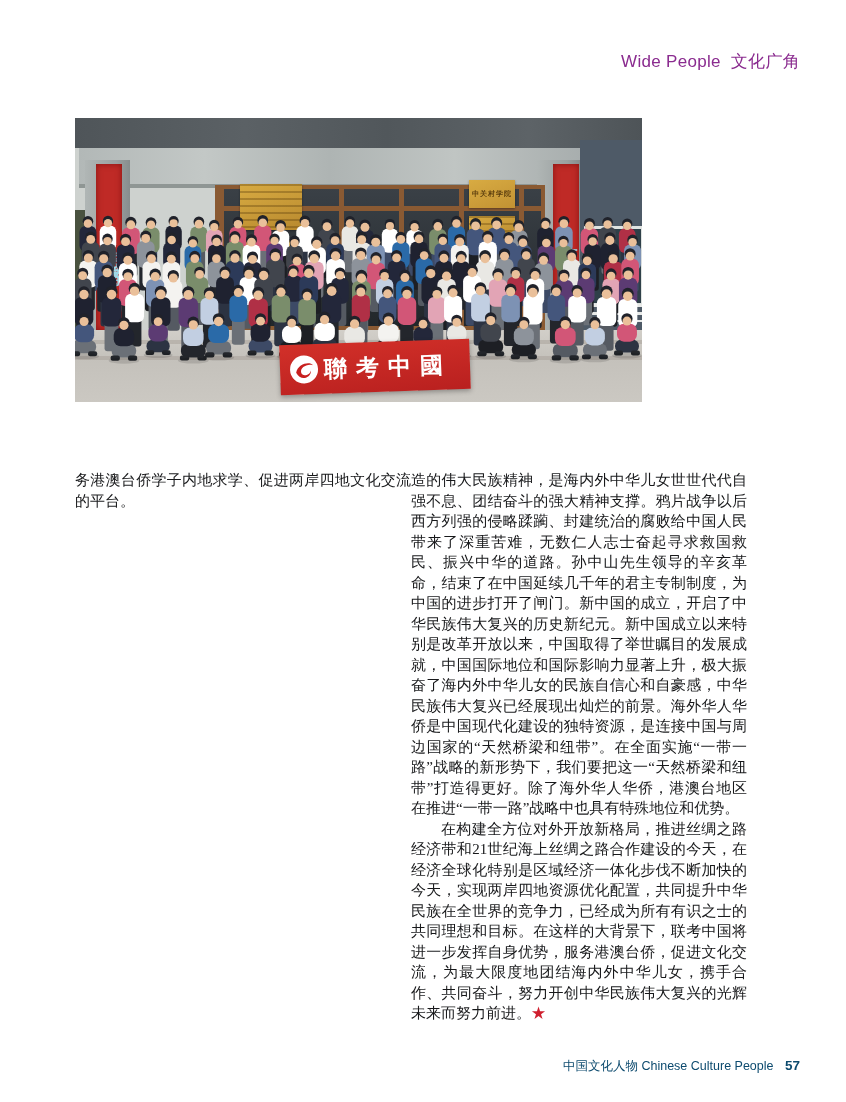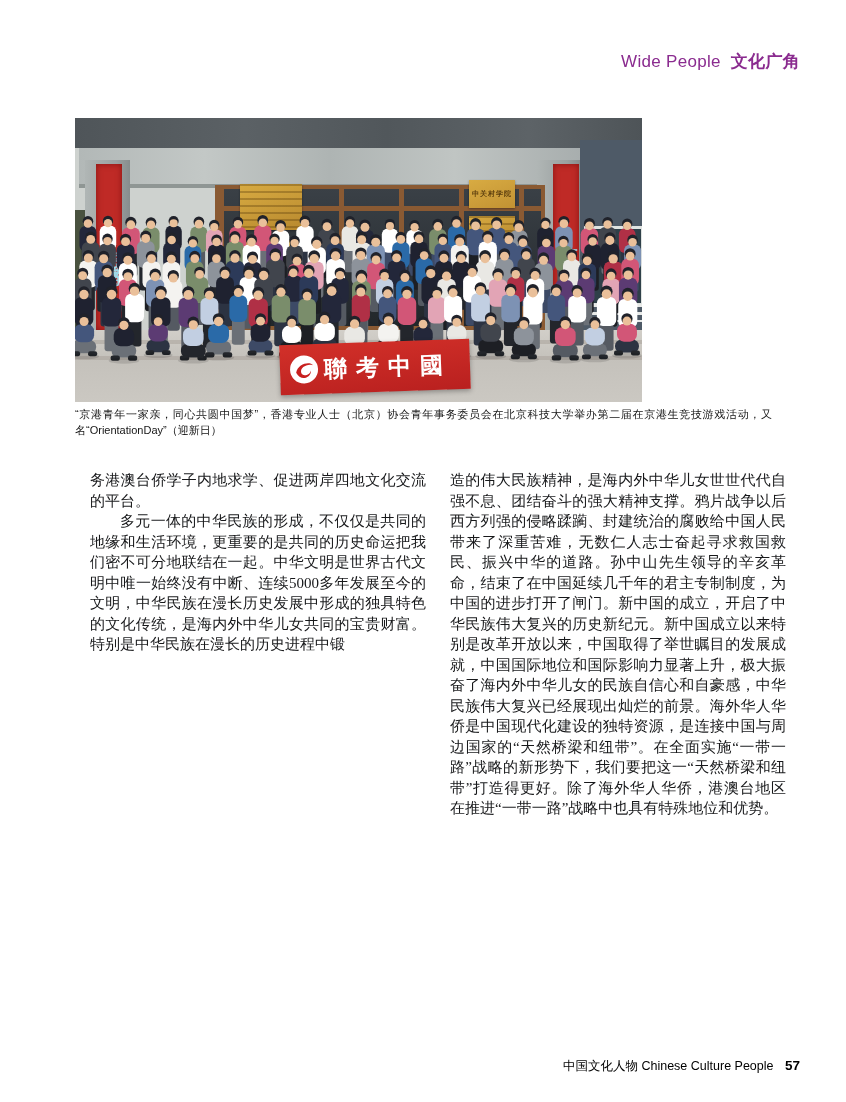--- a/index.html
+++ b/index.html
@@ -2,21 +2,21 @@
 <html style="--c-header_purple: #8a2b8f; --c-banner_red: #d23029; --c-couplet_red: #bf2a26; --c-couplet_text: #9fd9e8; --c-plaque_gold: #d8ab42; --c-star_red: #cf1f2e;"><head>
 <meta charset="utf-8">
 <style>
   html,body{margin:0;padding:0;background:#ffffff;}
   .page{position:relative;width:846px;height:1102px;background:#fff;overflow:hidden;
         font-family:"Liberation Sans", sans-serif;}
 
   
   .header{position:absolute;top:50px;right:46px;color:var(--c-header_purple,#8a2b8f);
           font-size:17px;letter-spacing:.3px;}
-  .header .hdr-zh{margin-left:10px;font-weight:bold;}
+  .header .hdr-zh{margin-left:10px;font-weight:normal;}
 
   
   .photo{position:absolute;left:75px;top:118px;width:567px;height:284px;overflow:hidden;
          background:#ced2cf;}
   .photo *{position:absolute;}
   .roof-dark{left:0;top:0;width:567px;height:30px;
       background:linear-gradient(90deg,#4f5559,#5b6165 30%,#51575b 55%,#5d6367 80%,#4e5458);}
   .canopy{left:4px;top:30px;width:501px;height:36px;
       background:linear-gradient(90deg,#b2b8b7,#c3c8c6 25%,#aeb4b3 50%,#c0c5c3 75%,#a8aeae);
       border-bottom:4px solid #8f9694;}
@@ -68,29 +68,29 @@
   .front-banner *{position:static;}
   .banner-logo{width:30px;height:30px;margin:0 5px 0 9px;flex:0 0 auto;}
   .banner-text{color:#fff;font-weight:bold;font-size:23px;letter-spacing:9px;
       white-space:nowrap;font-family:"Liberation Serif", serif;}
 
   
   .caption{position:absolute;left:75px;top:406px;width:697px;margin:0;
       font-size:11px;line-height:16px;color:#151515;text-align:justify;}
 
   
-  .article{position:absolute;left:75px;top:470px;width:697px;display:flex;gap:24px;
-      font-family:"Liberation Serif","DejaVu Serif",serif;margin-left:15px;}
+  .article{position:absolute;left:75px;top:470px;width:697px;display:flex;
+      font-family:"Liberation Serif","DejaVu Serif",serif;}
   .column{width:336px;font-size:15px;line-height:20.5px;color:#17181a;text-align:justify;}
   .column p{margin:0;text-indent:2em;}
   .column p:first-child{text-indent:0;}
   .star{color:var(--c-star_red,#cf1f2e);font-size:15px;}
 
   
-  .footer{position:absolute;top:1058px;right:46px;font-size:12.5px;color:#000000;text-align:right;}
+  .footer{position:absolute;top:1058px;right:46px;font-size:12.5px;color:#0c4a6e;text-align:right;}
   .footer .pagenum{font-weight:bold;margin-left:8px;font-size:13.5px;}
 </style>
 </head>
 <body>
 
 <div class="page">
 
   <div class="header">
     <span class="hdr-en">Wide People</span><span class="hdr-zh">文化广角</span>
   </div>
@@ -1043,29 +1043,28 @@
 
     <div class="front-banner">
       <svg class="banner-logo" viewBox="0 0 30 30">
         <circle cx="15" cy="15" r="14" fill="#ffffff"></circle>
         <path d="M7 18 C9 9, 21 7, 24 11 C18 9, 11 13, 12 18 C13 23, 21 21, 22 16 C22 24, 11 27, 7 18 Z" fill="#c8201f"></path>
       </svg>
       <span class="banner-text">聯考中國</span>
     </div>
   </div>
 
-  <p class="caption">“京港青年一家亲，同心共圆中国梦”，香港专业人士（北京）协会青年事务委员会在北京科技大学举办第二届在京港生竞技游戏活动，又名“OrientationDay”（迎新日）</p>
 
   <div class="article">
     <div class="column">
         <p>务港澳台侨学子内地求学、促进两岸四地文化交流的平台。</p>
-        <p>多元一体的中华民族的形成，不仅仅是共同的地缘和生活环境，更重要的是共同的历史命运把我们密不可分地联结在一起。中华文明是世界古代文明中唯一始终没有中断、连续5000多年发展至今的文明，中华民族在漫长历史发展中形成的独具特色的文化传统，是海内外中华儿女共同的宝贵财富。特别是中华民族在漫长的历史进程中锻</p>
       </div>
     <div class="column">
         <p>造的伟大民族精神，是海内外中华儿女世世代代自强不息、团结奋斗的强大精神支撑。鸦片战争以后西方列强的侵略蹂躏、封建统治的腐败给中国人民带来了深重苦难，无数仁人志士奋起寻求救国救民、振兴中华的道路。孙中山先生领导的辛亥革命，结束了在中国延续几千年的君主专制制度，为中国的进步打开了闸门。新中国的成立，开启了中华民族伟大复兴的历史新纪元。新中国成立以来特别是改革开放以来，中国取得了举世瞩目的发展成就，中国国际地位和国际影响力显著上升，极大振奋了海内外中华儿女的民族自信心和自豪感，中华民族伟大复兴已经展现出灿烂的前景。海外华人华侨是中国现代化建设的独特资源，是连接中国与周边国家的“天然桥梁和纽带”。在全面实施“一带一路”战略的新形势下，我们要把这一“天然桥梁和纽带”打造得更好。除了海外华人华侨，港澳台地区在推进“一带一路”战略中也具有特殊地位和优势。</p>
+        <p>在构建全方位对外开放新格局，推进丝绸之路经济带和21世纪海上丝绸之路合作建设的今天，在经济全球化特别是区域经济一体化步伐不断加快的今天，实现两岸四地资源优化配置，共同提升中华民族在全世界的竞争力，已经成为所有有识之士的共同理想和目标。在这样的大背景下，联考中国将进一步发挥自身优势，服务港澳台侨，促进文化交流，为最大限度地团结海内外中华儿女，携手合作、共同奋斗，努力开创中华民族伟大复兴的光辉未来而努力前进。<span class="star">★</span></p>
       </div>
   </div>
 
   <div class="footer">
     <span>中国文化人物</span>
     <span>Chinese Culture People</span>
     <span class="pagenum">57</span>
   </div>
 </div>
 

